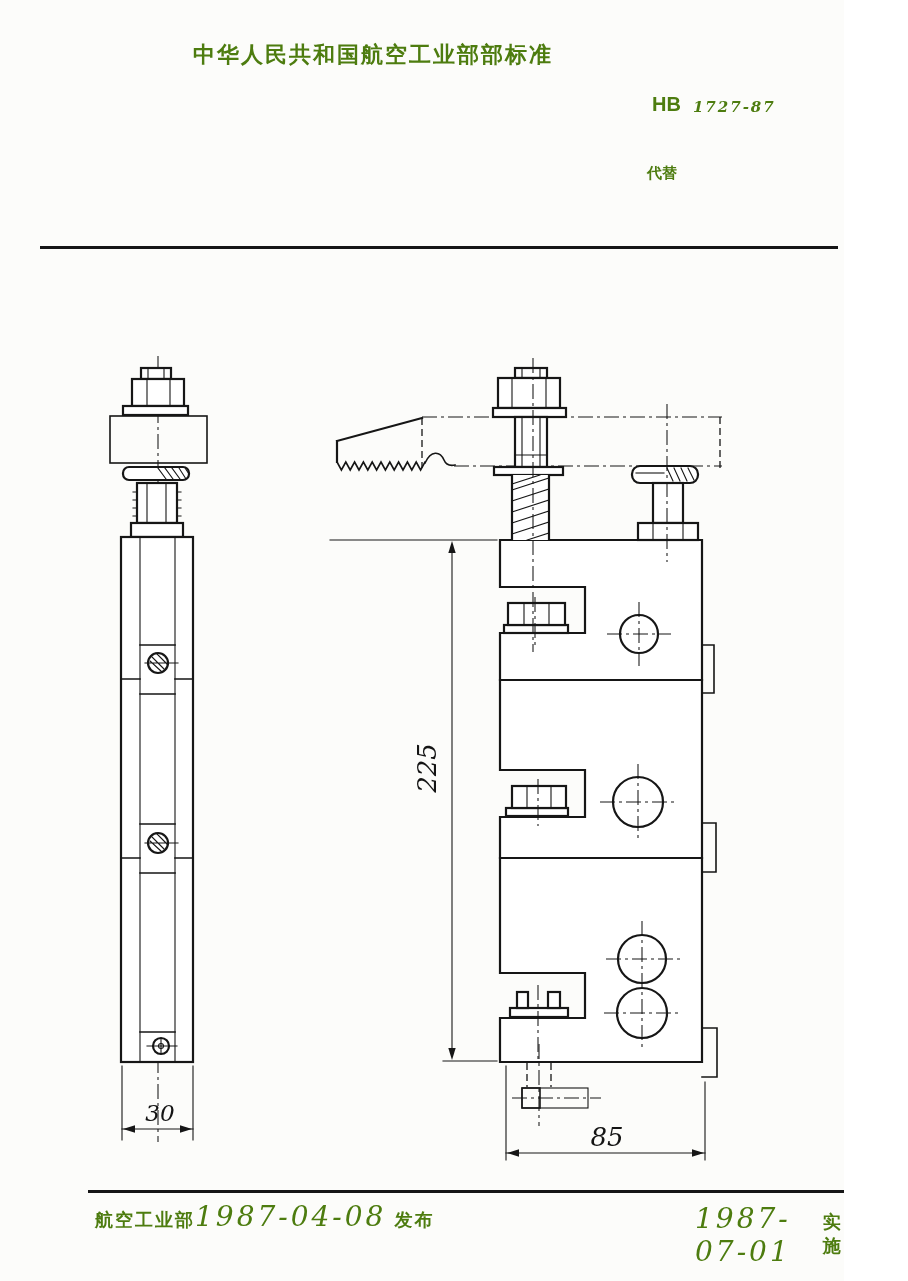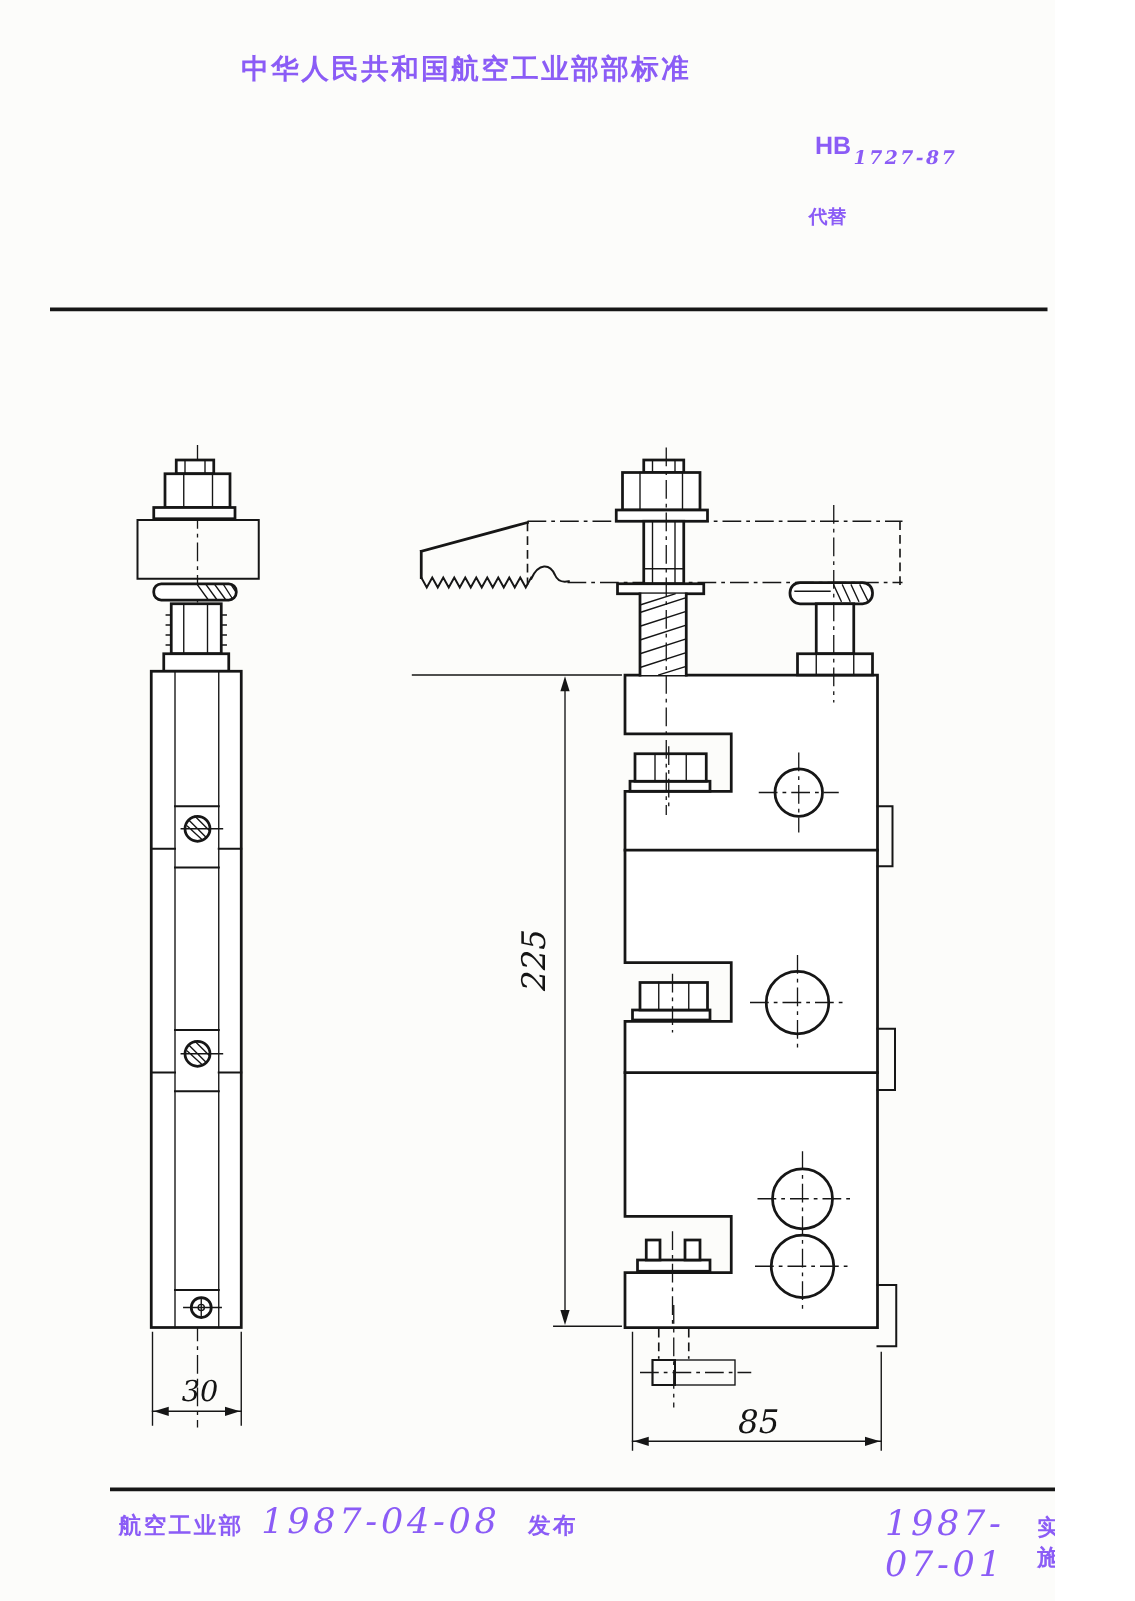--- a/index.html
+++ b/index.html
@@ -1,52 +1,52 @@
 <!DOCTYPE html>
 <html><head>
 <meta charset="utf-8">
 <style>
   html,body{margin:0;padding:0;}
   .page{
     position:relative;
     width:844px;height:1281px;
     background:#fcfcfa;
     font-family:"Liberation Sans", sans-serif;
-    color:#8b5cf6;
+    color:#4d7c0f;
     overflow:hidden;
   }
   .abs{position:absolute;}
   .header-title{
     left:193px;top:40px;
     font-size:22px;font-weight:bold;letter-spacing:2px;
   }
   .std-code{
-    left:652px;top:106px;
+    left:652px;top:87px;
     font-size:20px;font-weight:bold;
-    display:flex;align-items:flex-start;gap:2px;
+    display:flex;align-items:flex-end;gap:12px;
   }
   .std-code .num{
     font-family:"DejaVu Serif", serif;
     font-style:italic;font-weight:bold;font-size:15px;letter-spacing:2px;margin-top:11px;
   }
   .replaces{left:647px;top:164px;font-size:15px;font-weight:bold;}
   .doc-title{
     left:300px;top:114px;
     font-family:"DejaVu Serif", serif;
     font-size:27px;letter-spacing:24px;white-space:nowrap;
   }
   .rule-top{left:40px;top:246px;width:798px;height:3px;background:#161616;}
   .rule-bottom{left:88px;top:1190px;width:796px;height:3px;background:#161616;}
   .footer-left{
     left:95px;top:1200px;
-    display:flex;align-items:baseline;gap:14px;
+    display:flex;align-items:baseline;
   }
   .footer-right{
     left:695px;top:1202px;
-    display:flex;align-items:baseline;gap:26px;margin-left:13px;
+    display:flex;align-items:baseline;gap:26px;
   }
   .cn-bold{font-size:18px;font-weight:bold;letter-spacing:2px;}
   .hand-date{
     font-family:"DejaVu Serif", serif;font-style:italic;
     font-size:28px;letter-spacing:3px;
   }
   .gap-lg{margin-left:8px;}
   
   .ln{fill:none;stroke:#161616;stroke-width:2.2;stroke-linecap:square;}
   .lnf{fill:#fff;stroke:#161616;stroke-width:2.2;}

